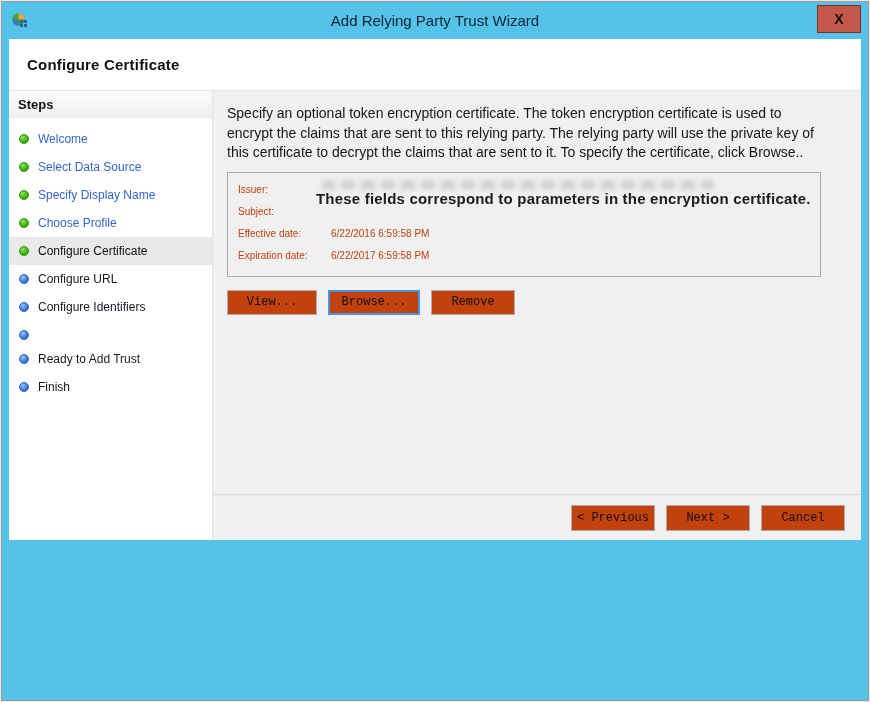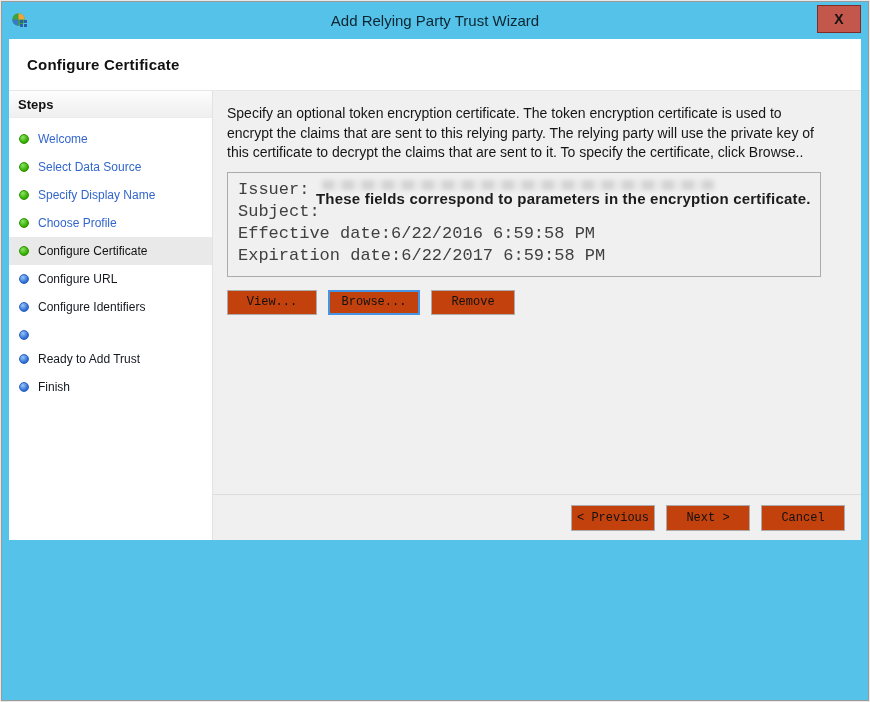--- a/index.html
+++ b/index.html
@@ -109,21 +109,21 @@
     font-size: 14px; line-height: 1.4; color: #151515;
     max-width: 604px; margin-bottom: 9px;
   }
   .cert-box {
     position: relative;
     width: 594px;
     border: 1px solid #ababab;
     padding: 6px 10px 9px 10px;
     background: #f0f0f0;
   }
-  .cert-row { line-height: 22px; font-size: 17px; color: #404040; white-space: nowrap; font-family: Liberation Mono, monospace; }
+  .cert-row { line-height: 22px; font-size: 10px; color: #c2410c; white-space: nowrap; }
   .cert-label { display: inline-block; min-width: 93px; }
   .cert-value { }
   .redaction {
     position: absolute; left: 94px; top: 7px;
     width: 392px; height: 10px;
     background: repeating-linear-gradient(90deg,
       rgba(120,120,120,.45) 0 12px, rgba(120,120,120,.10) 12px 20px);
     filter: blur(2.5px);
     opacity: .55; border-radius: 3px;
   }

